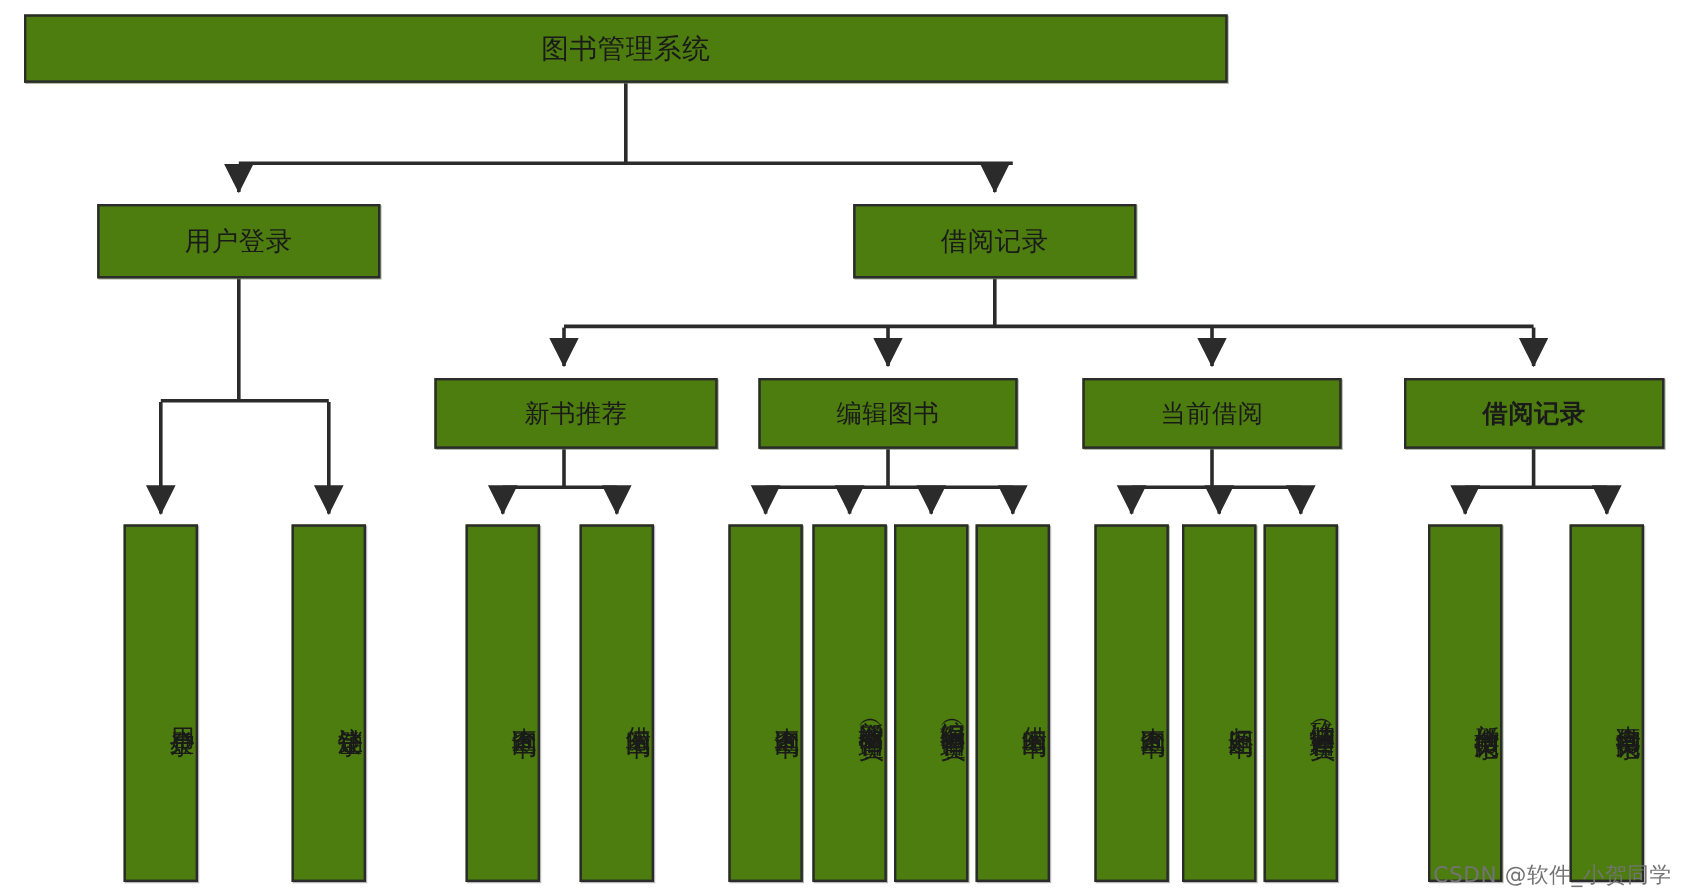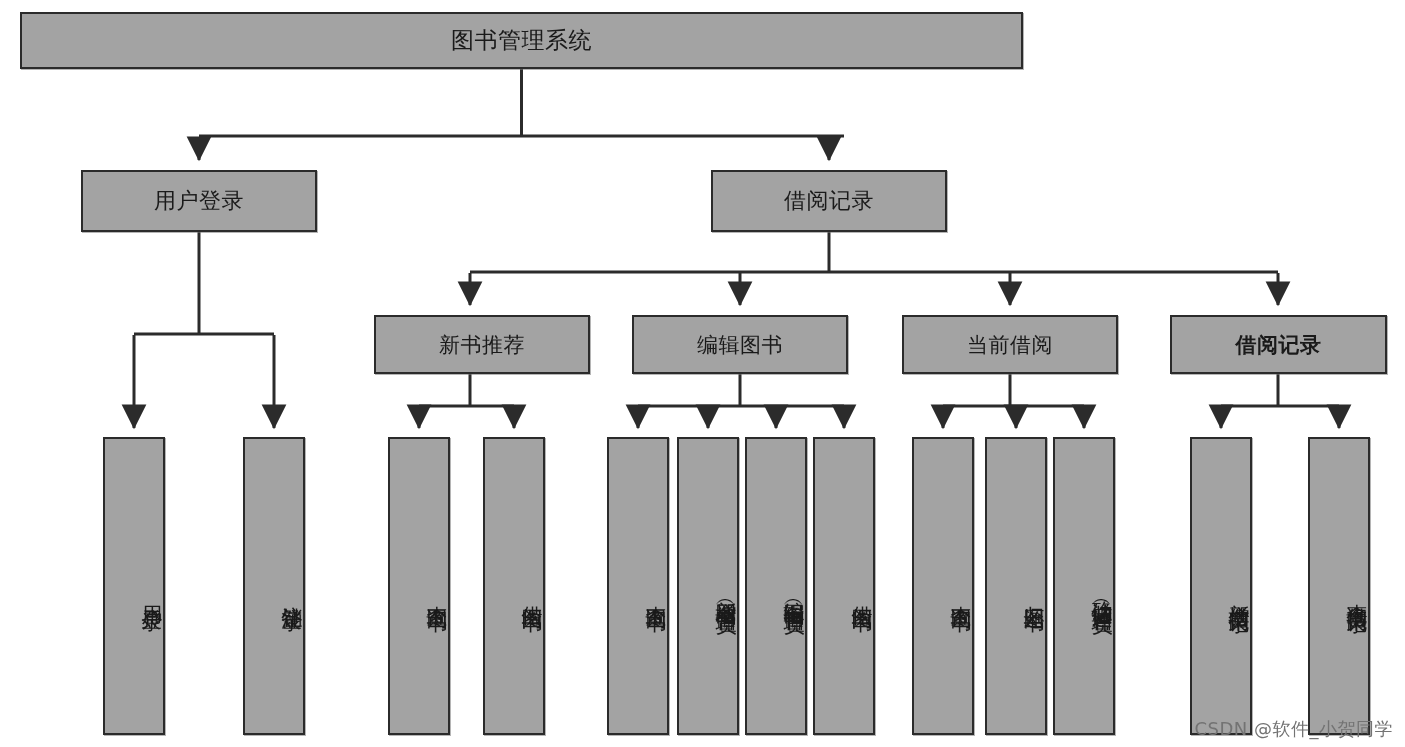--- a/index.html
+++ b/index.html
@@ -22,21 +22,21 @@
     position: absolute;
     left: 0;
     top: 0;
     width: 1405px;
     height: 747px;
     pointer-events: none;
   }
   .node {
     position: absolute;
     box-sizing: border-box;
-    background: #a3a3a3;
+    background: #4d7c0f;
     border: 2px solid #2b2b2b;
     display: flex;
     align-items: center;
     justify-content: center;
     color: #1a1a1a;
     text-align: center;
     box-shadow: 1px 1px 0 rgba(120,120,120,0.55);
   }
   .node .label {
     display: block;
@@ -130,21 +130,21 @@
     <span class="label">图书管理系统</span>
   </div>
 
   <div class="node node-l2" style="left: 81px; top: 170px; width: 236px; height: 62px;">
     <span class="label">用户登录</span>
   </div>
   <div class="node node-l2" style="left: 711px; top: 170px; width: 236px; height: 62px;">
     <span class="label">借阅记录</span>
   </div>
 
-  <div class="node node-l3" style="left: 374px; top: 315px; width: 216px; height: 59px;">
+  <div class="node node-l3" style="left: 362px; top: 315px; width: 236px; height: 59px;">
     <span class="label">新书推荐</span>
   </div>
   <div class="node node-l3" style="left: 632px; top: 315px; width: 216px; height: 59px;">
     <span class="label">编辑图书</span>
   </div>
   <div class="node node-l3" style="left: 902px; top: 315px; width: 216px; height: 59px;">
     <span class="label">当前借阅</span>
   </div>
   <div class="node node-l3" style="left: 1170px; top: 315px; width: 217px; height: 59px; font-weight: bold;">
     <span class="label">借阅记录</span>

